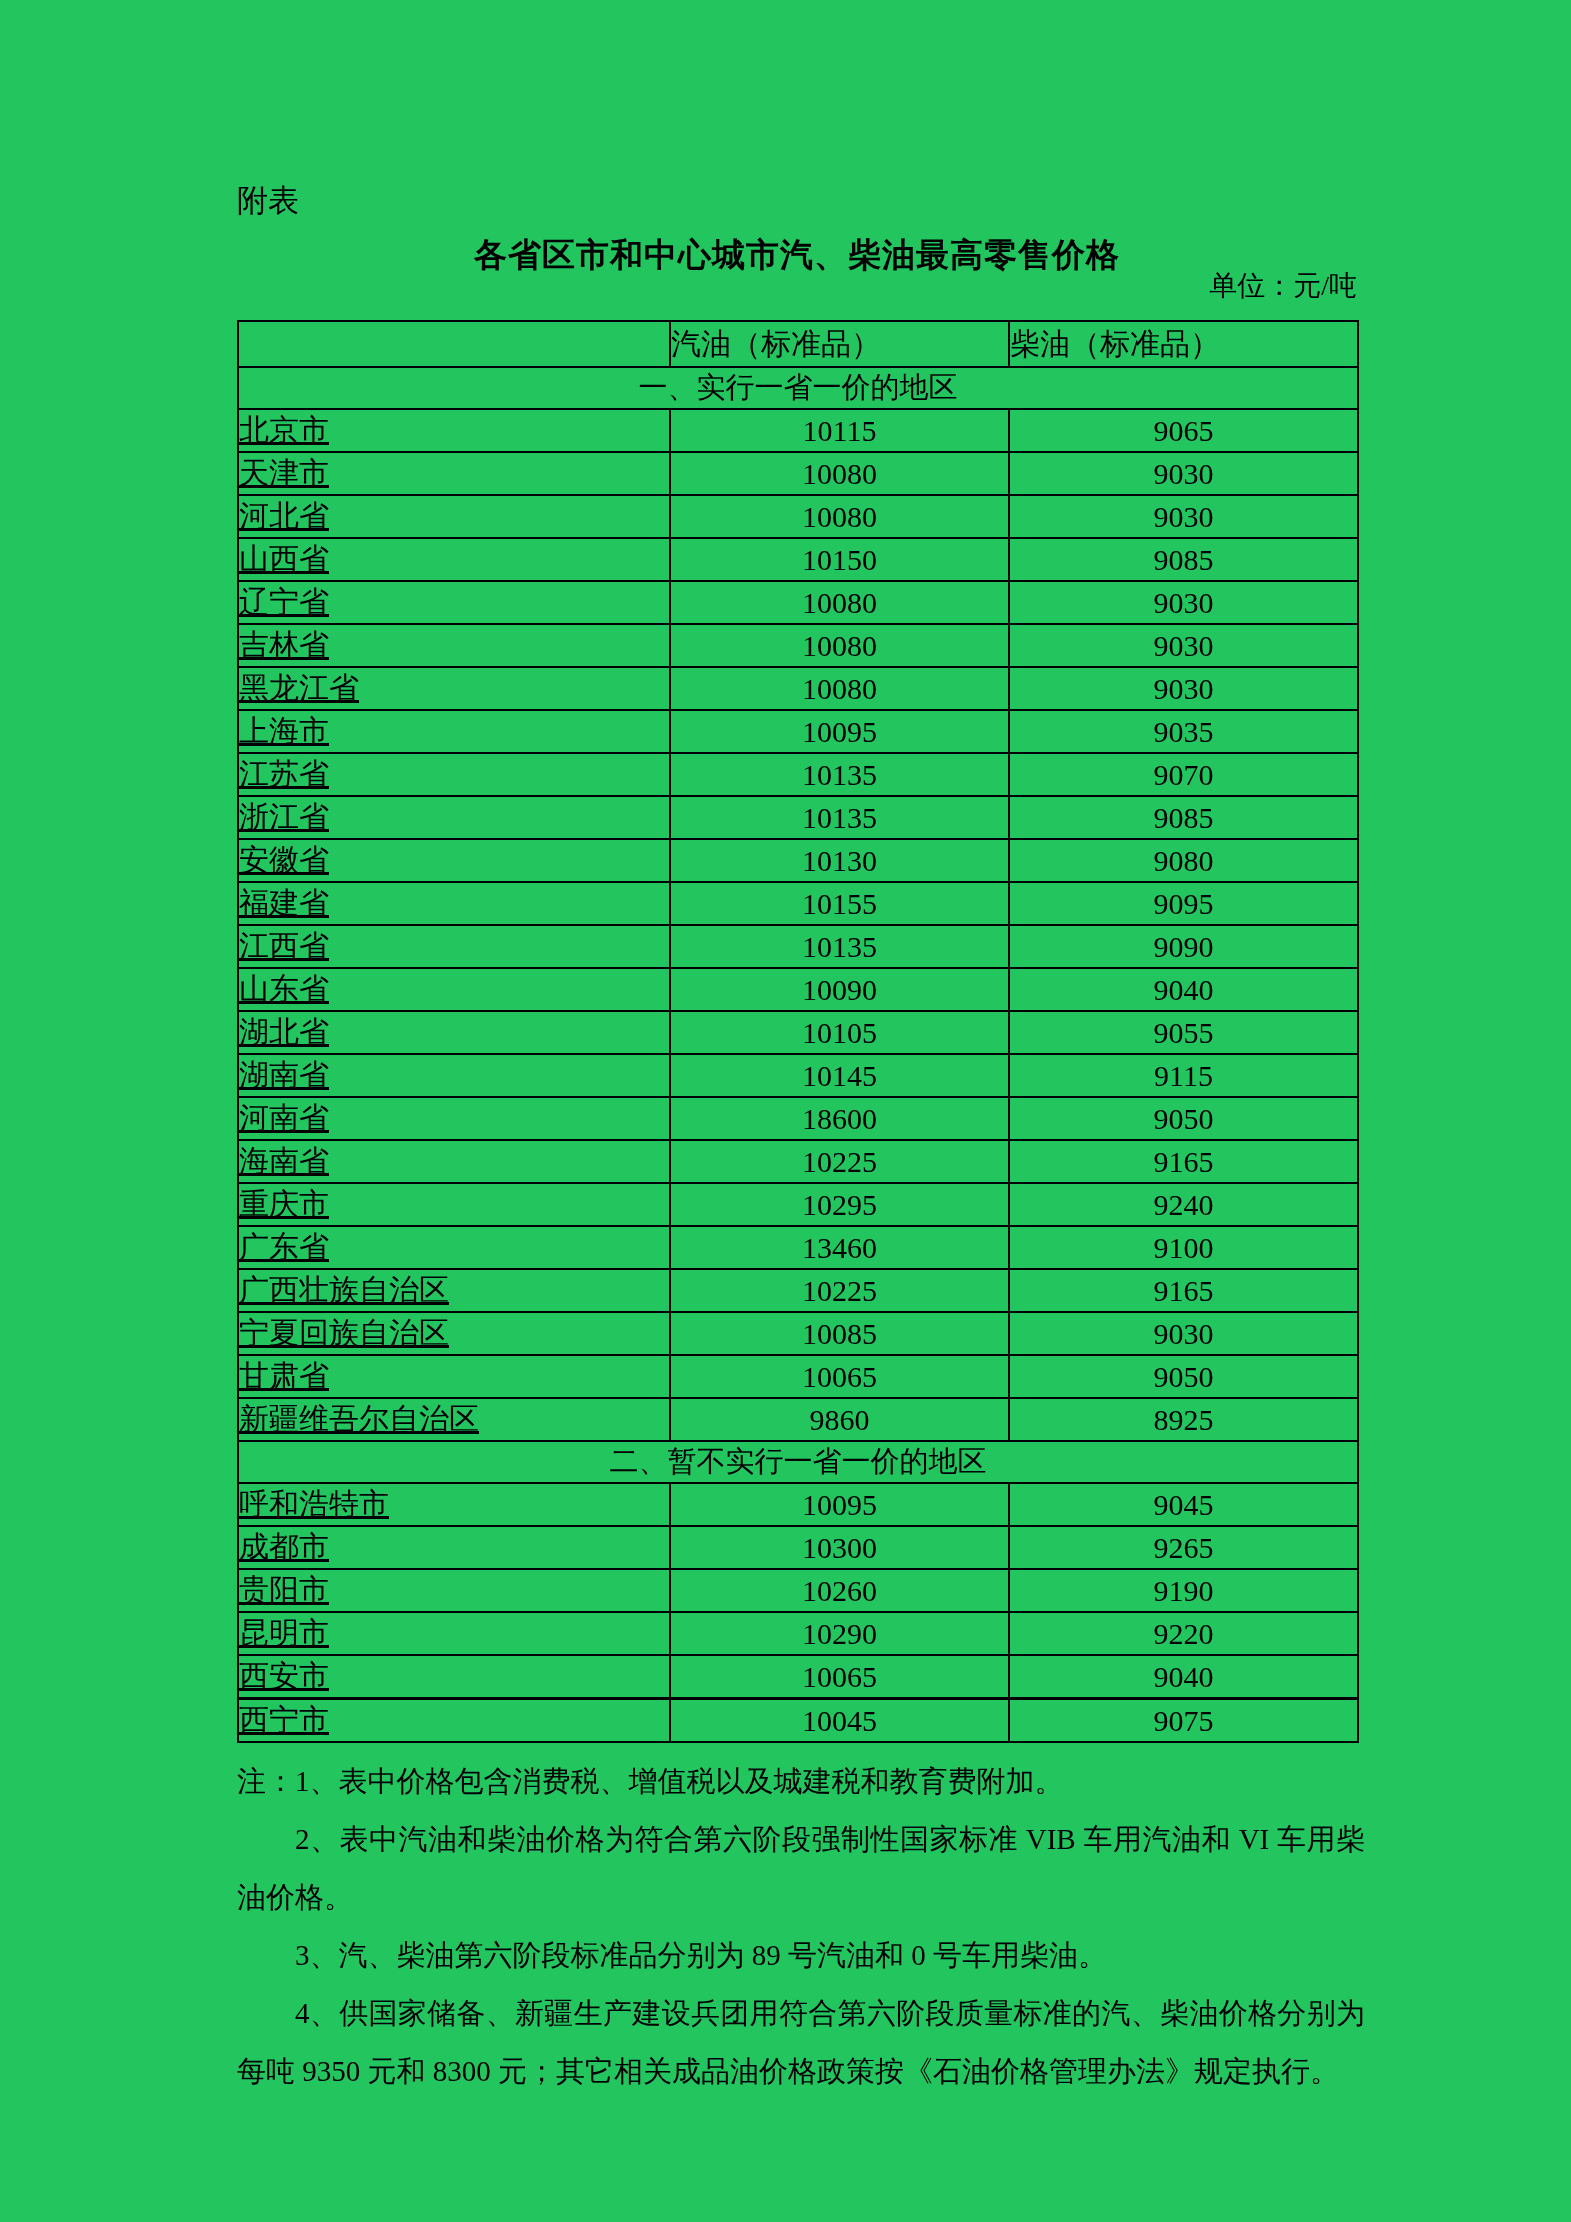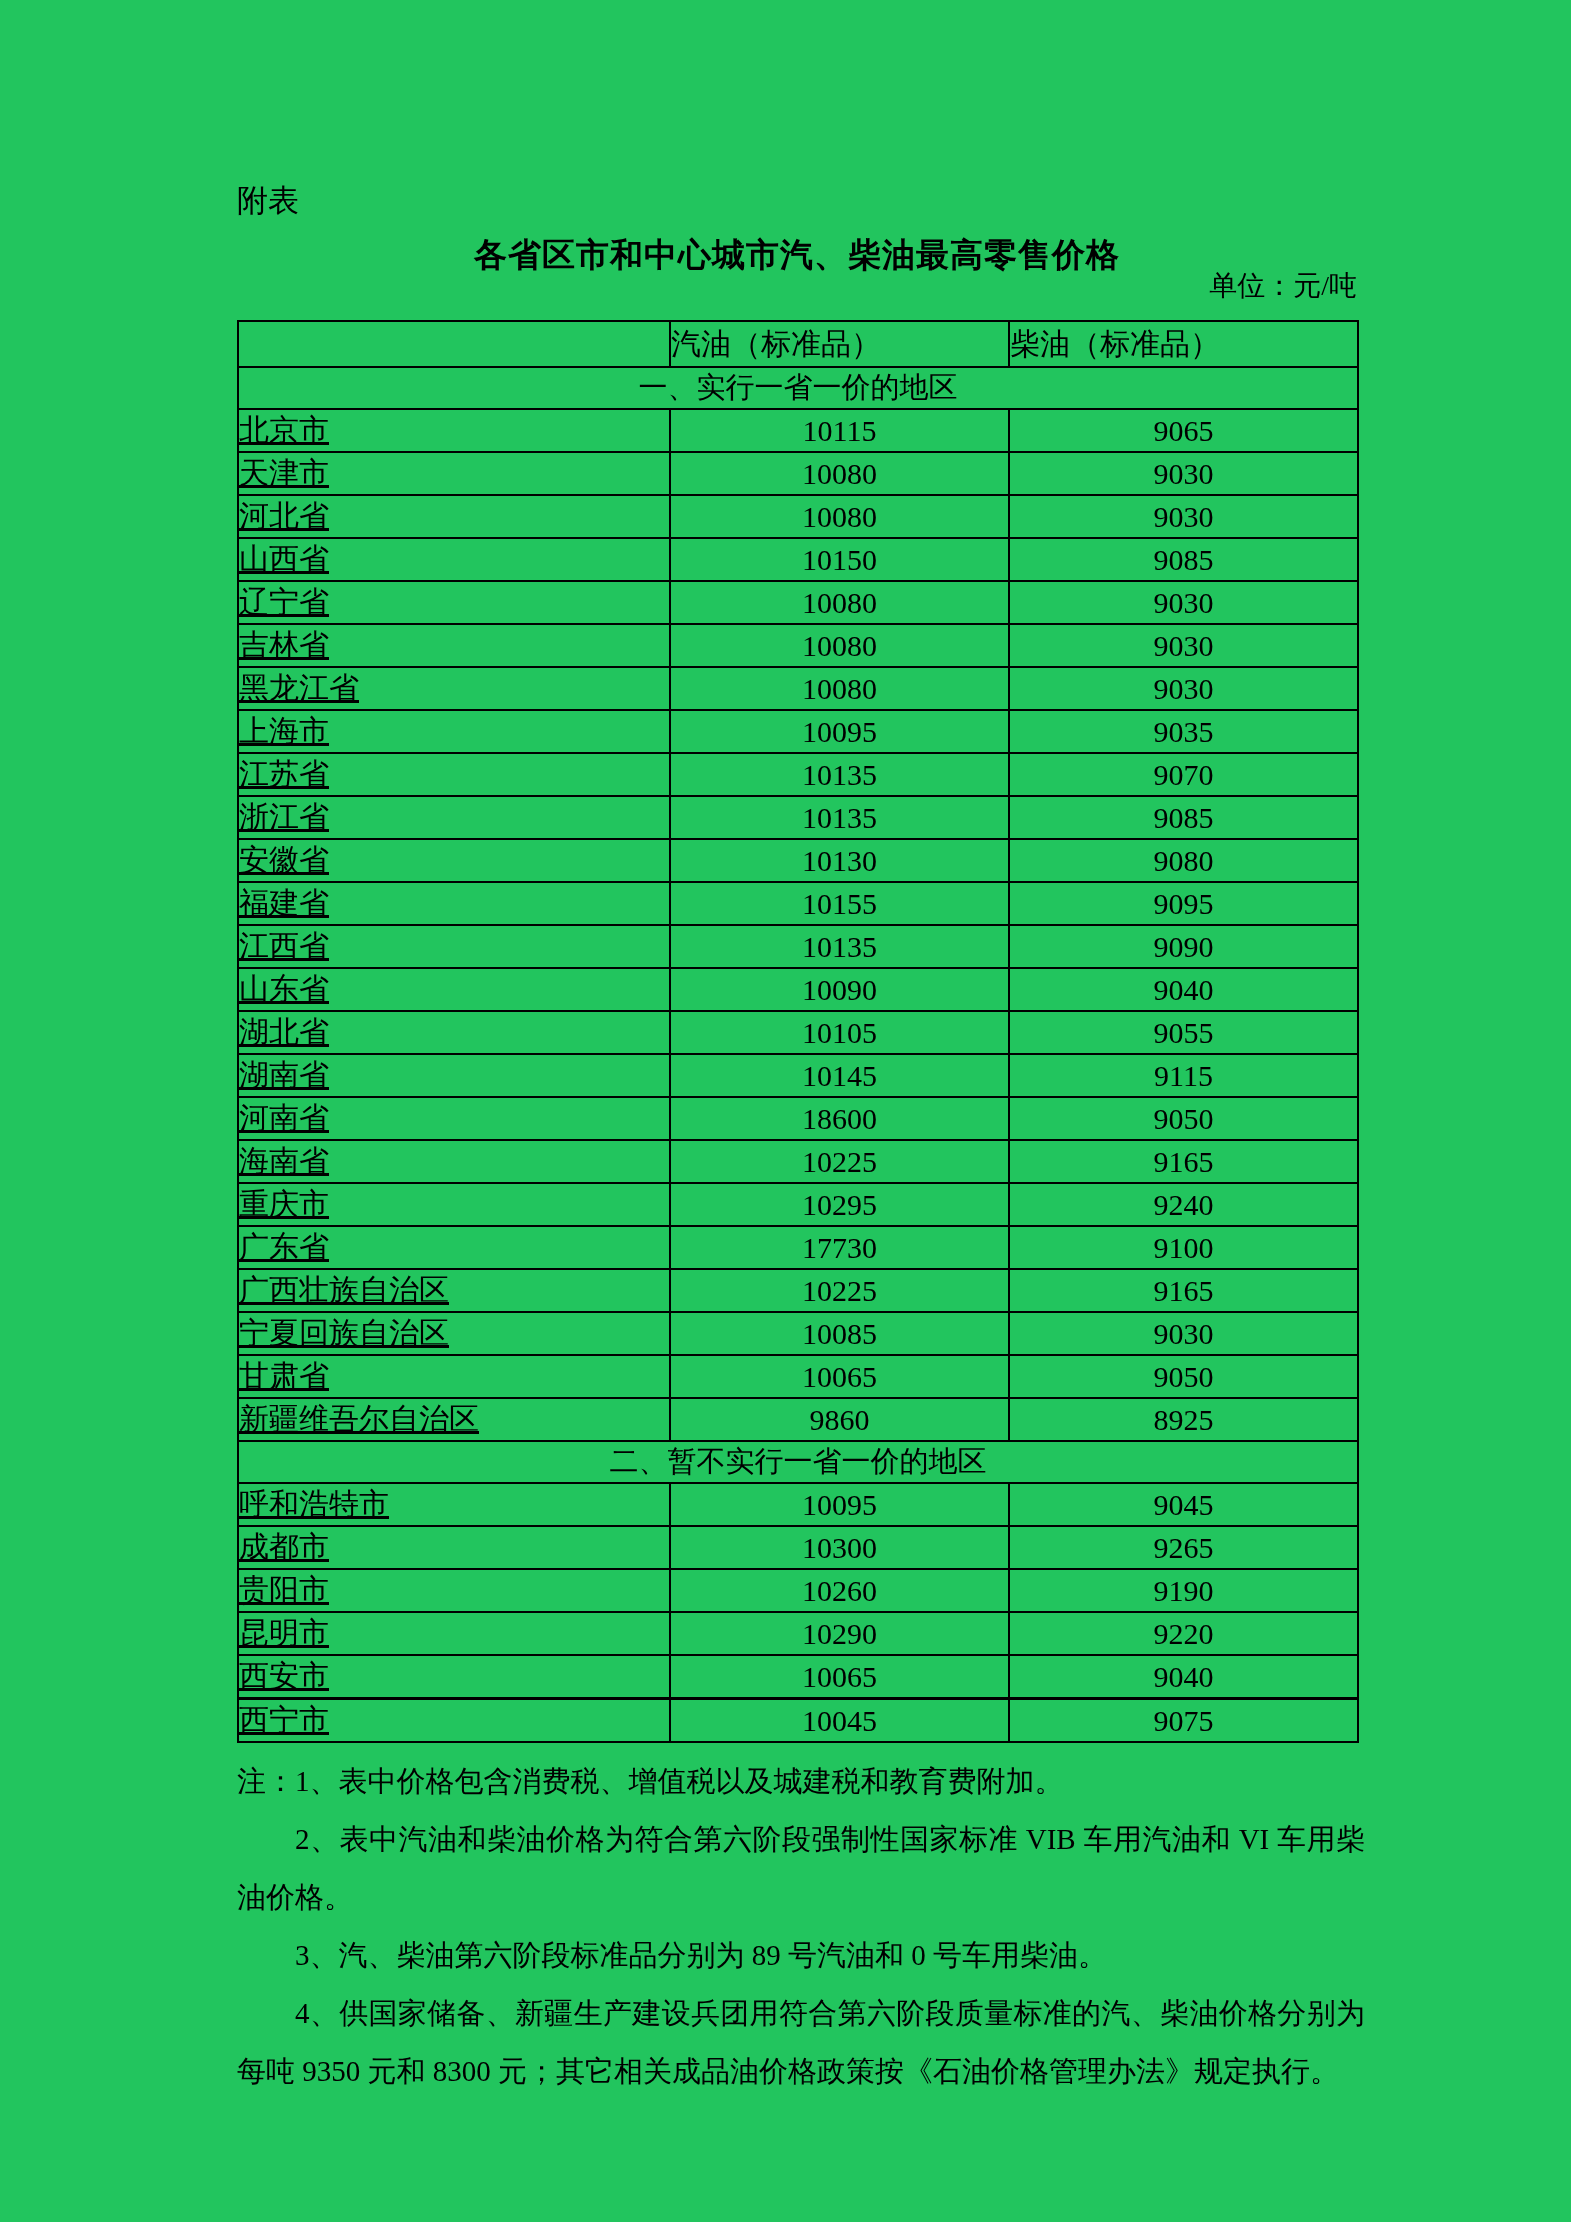--- a/index.html
+++ b/index.html
@@ -226,21 +226,21 @@
           <td class="gasoline">10225</td>
           <td class="diesel">9165</td>
         </tr>
         <tr class="data-row">
           <td class="region">重庆市</td>
           <td class="gasoline">10295</td>
           <td class="diesel">9240</td>
         </tr>
         <tr class="data-row">
           <td class="region">广东省</td>
-          <td class="gasoline">17730</td>
+          <td class="gasoline">13460</td>
           <td class="diesel">9100</td>
         </tr>
         <tr class="data-row">
           <td class="region">广西壮族自治区</td>
           <td class="gasoline">10225</td>
           <td class="diesel">9165</td>
         </tr>
         <tr class="data-row">
           <td class="region">宁夏回族自治区</td>
           <td class="gasoline">10085</td>

